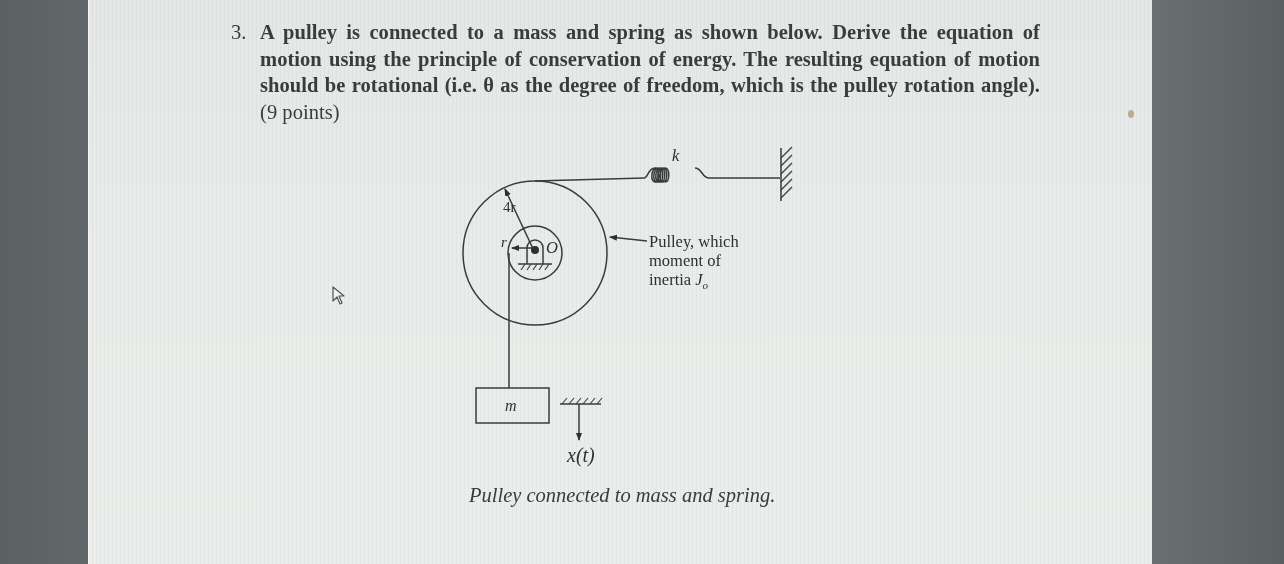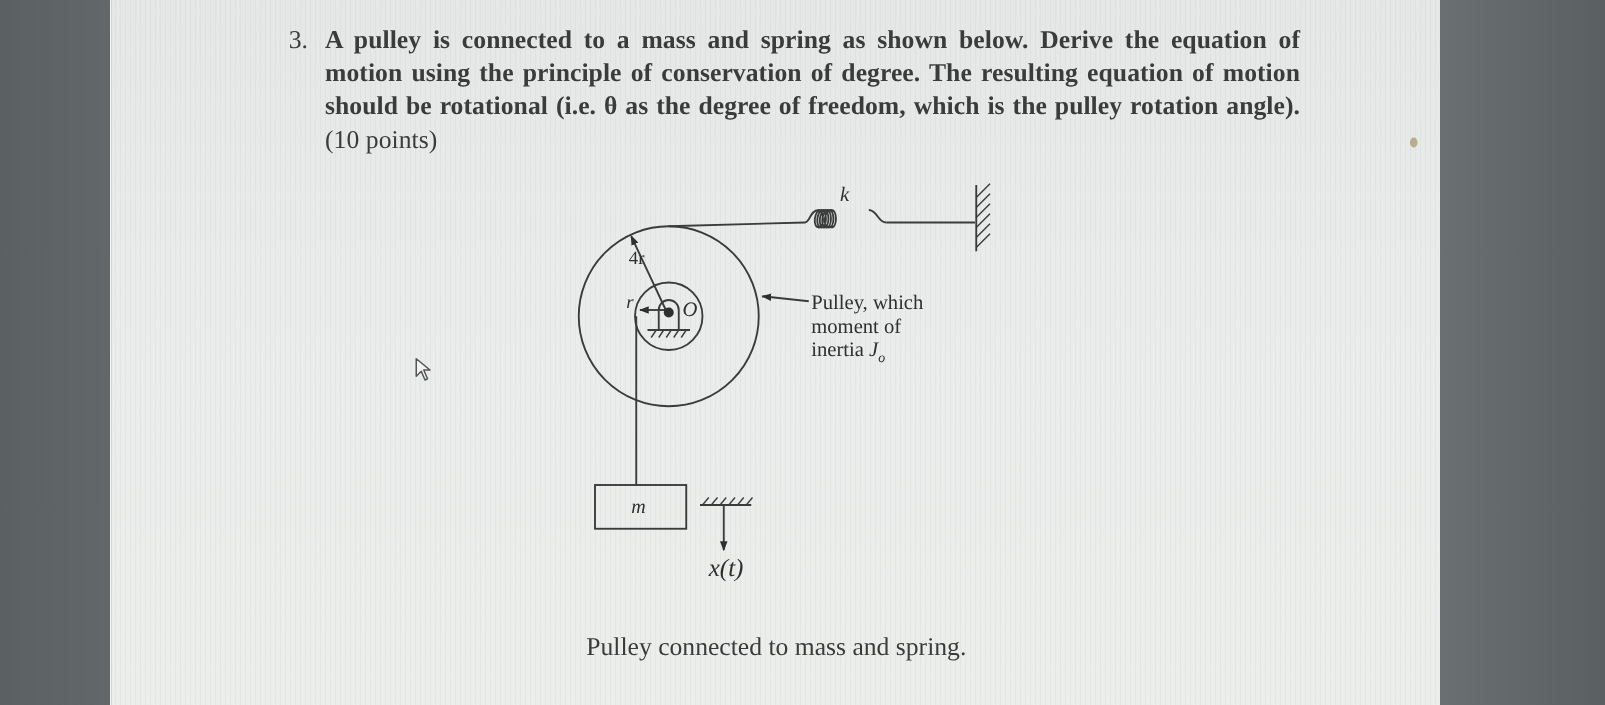--- a/index.html
+++ b/index.html
@@ -36,42 +36,42 @@
 
   .diagram { position: absolute; left: 0; top: 0; width: 1284px; height: 564px; }
   .diagram svg { position: absolute; left: 0; top: 0; }
 
   .label {
     position: absolute; color: #2e3030; font-size: 16.5px; line-height: 19px;
   }
   .label i { font-style: italic; }
   .pulley-label { left: 649px; top: 232px; }
   .caption {
-    position: absolute; left: 469px; top: 507px; font-size: 20.5px; color: #3a3c3c;
+    position: absolute; left: 469px; top: 484px; font-size: 20.5px; color: #3a3c3c; font-style: italic;
   }
   .dot {
     position: absolute; left: 1128px; top: 110px; width: 6px; height: 8px;
     border-radius: 50%; background: #b8ad8c;
   }
   .cursor { position: absolute; left: 332px; top: 286px; }
 </style>
 </head>
 <body>
 
 <div class="bg-left"></div>
 <div class="paper"></div>
 <div class="bg-right"></div>
 
 <div class="question">
   <span class="q-num">3.</span>
   <div class="q-body">
     <span class="line">A pulley is connected to a mass and spring as shown below. Derive the equation of</span>
-    <span class="line">motion using the principle of conservation of degree. The resulting equation of motion</span>
+    <span class="line">motion using the principle of conservation of energy. The resulting equation of motion</span>
     <span class="line">should be rotational (i.e. θ as the degree of freedom, which is the pulley rotation angle).</span>
-    <span class="q-points">(10 points)</span>
+    <span class="q-points">(9 points)</span>
   </div>
 </div>
 
 <div class="diagram">
   <svg width="1284" height="564" viewBox="0 0 1284 564">
     <defs>
       <marker id="arrowhead" markerWidth="8" markerHeight="8" refX="7" refY="4" orient="auto" markerUnits="userSpaceOnUse">
         <path d="M0,1 L8,4 L0,7 Z" fill="#2e3030"></path>
       </marker>
     </defs>

